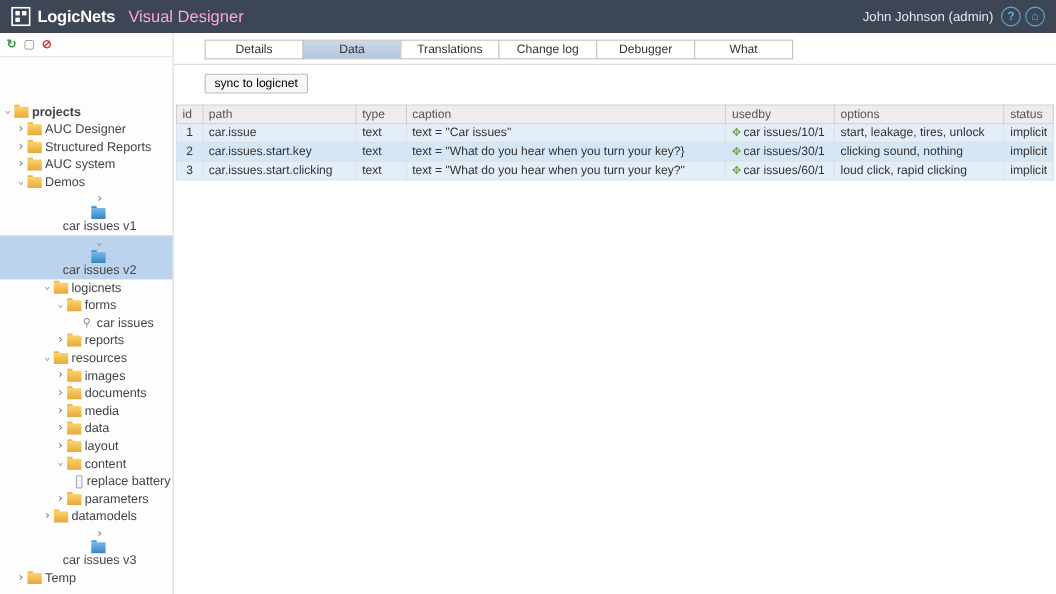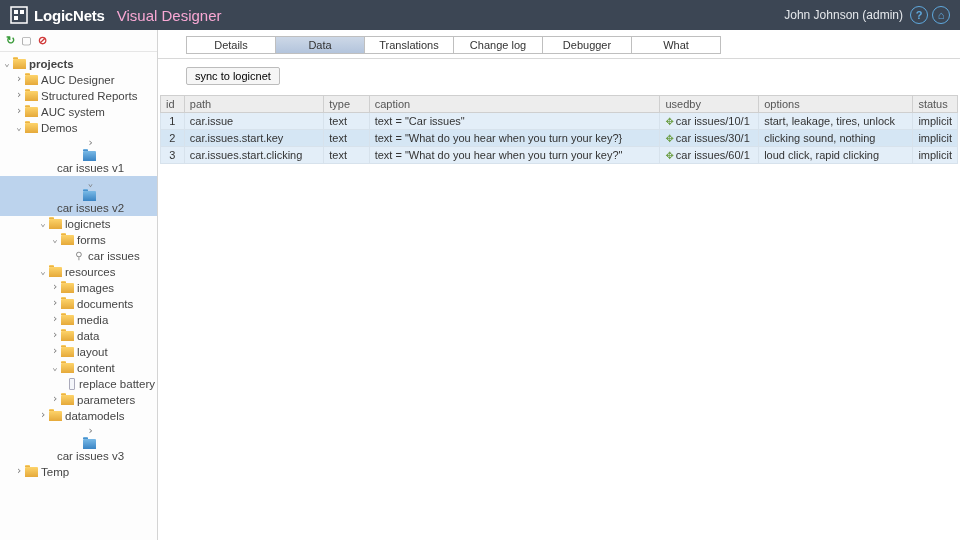--- a/index.html
+++ b/index.html
@@ -36,21 +36,21 @@
 .arrow.open::before { content:"⌄"; position:relative; top:-1px;}
 .arrow.closed::before { content:"›"; font-size:11px; position:relative; top:-1px;}
 .arrow.none::before { content:""; }
 .folder-ico { width:13px; height:10px; margin:0 3px 0 1px; display:inline-block; background: linear-gradient(#fdd36a,#e5a93a); border-radius:1px 1px 0 0; position:relative;}
 .folder-ico.blue { background: linear-gradient(#79b9e6,#3a84c4); }
 .folder-ico::before { content:""; position:absolute; top:-2px; left:0; width:5px; height:2px; background:inherit; border-radius:1px 1px 0 0;}
 .file-ico { width:10px; height:12px; margin:0 4px 0 2px; display:inline-block; border:1px solid #aab; background:#f4f6fa; border-radius:1px;}
 .item-ico { width:10px; height:12px; margin:0 4px 0 2px; display:inline-flex; align-items:center; justify-content:center; color:#888; font-size:10px;}
 .tree-label { }
 .root-label { font-weight:600; }
-.indent-0 { padding-left: 2px; }
+.indent-0 { padding-left: 2px; margin-top: 38px; }
 .indent-1 { padding-left: 14px; }
 .indent-2 { padding-left: 26px; flex-direction: column; }
 .indent-3 { padding-left: 38px; }
 .indent-4 { padding-left: 50px; }
 .indent-5 { padding-left: 62px; }
 
 
 .content-tabs { padding: 6px 28px 4px 28px; border-bottom: 1px solid #d8d8d8; display:flex; gap:0; }
 .ctab { border:1px solid #bfbfbf; background:#fff; padding: 2px 0; width:90px; text-align:center; font-size:11px; color:#333; margin-left:-1px; cursor:pointer;}
 .ctab:first-child{ margin-left:0;}
@@ -149,20 +149,25 @@
         </div>
         <div class="tree-row indent-4">
           <span class="arrow open"></span>
           <span class="folder-ico"></span>
           <span class="tree-label">forms</span>
         </div>
         <div class="tree-row indent-5">
           <span class="arrow none"></span>
           <span class="item-ico">⚲</span>
           <span class="tree-label">car issues</span>
+        </div>
+        <div class="tree-row indent-4">
+          <span class="arrow closed"></span>
+          <span class="folder-ico"></span>
+          <span class="tree-label">reports</span>
         </div>
         <div class="tree-row indent-3">
           <span class="arrow open"></span>
           <span class="folder-ico"></span>
           <span class="tree-label">resources</span>
         </div>
         <div class="tree-row indent-4">
           <span class="arrow closed"></span>
           <span class="folder-ico"></span>
           <span class="tree-label">images</span>

